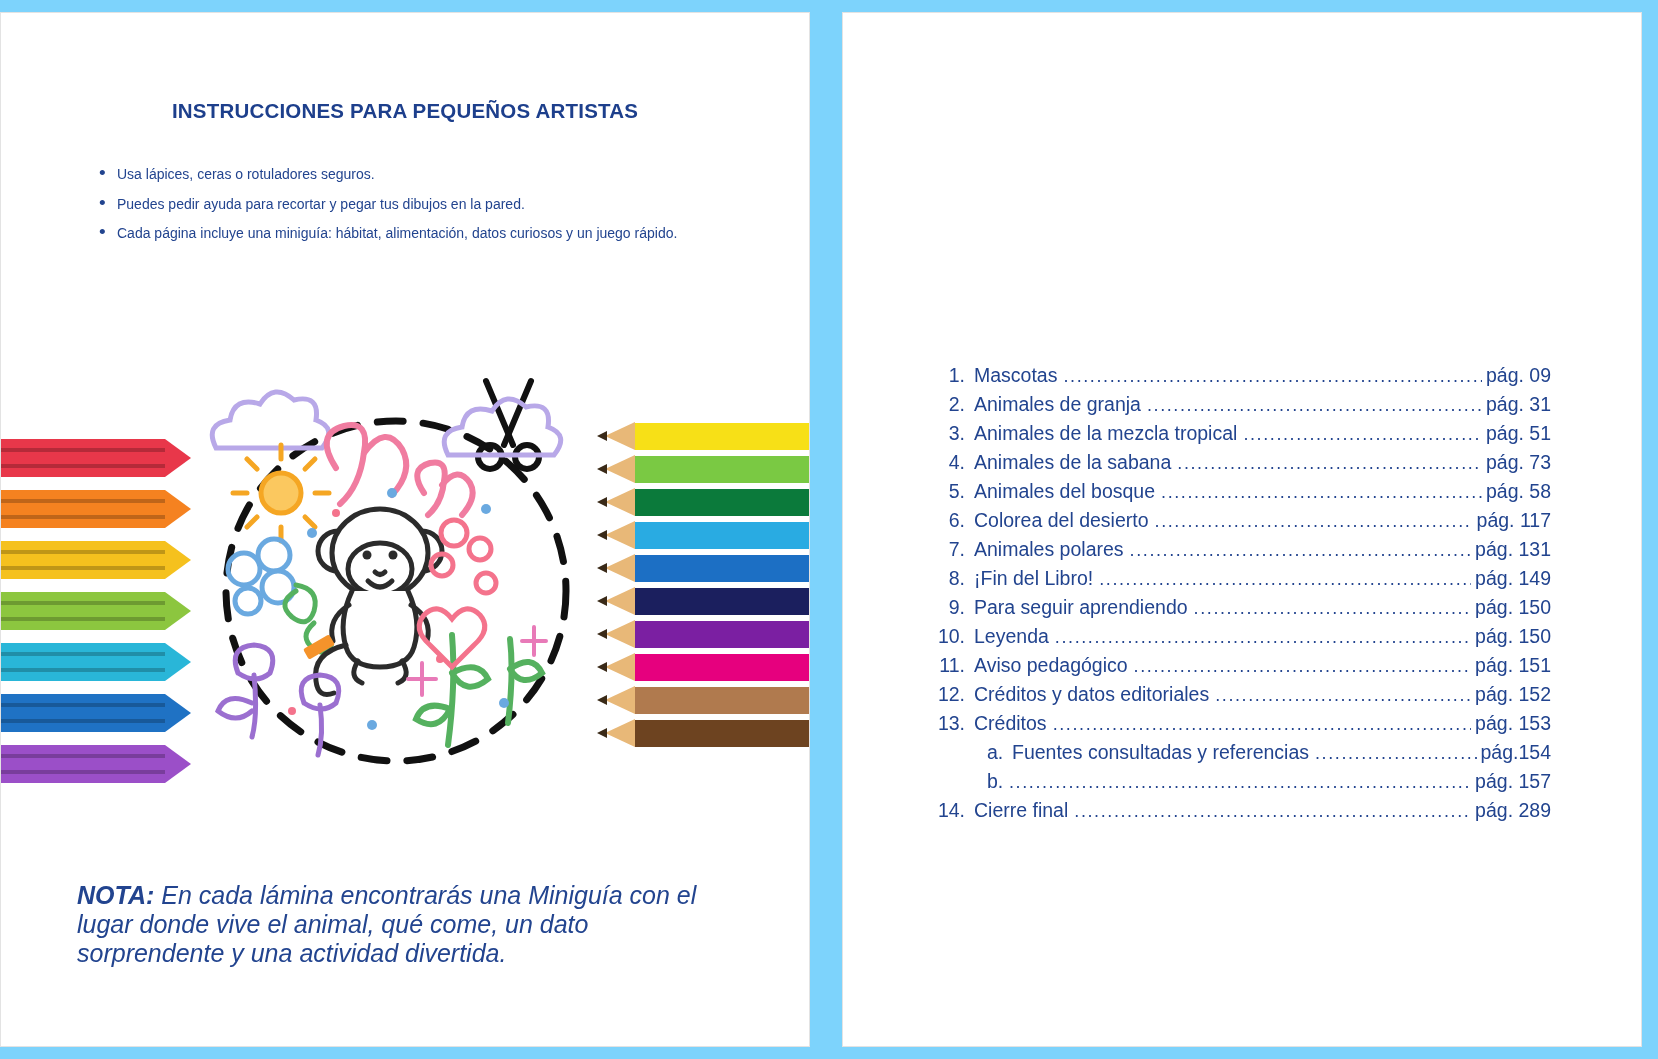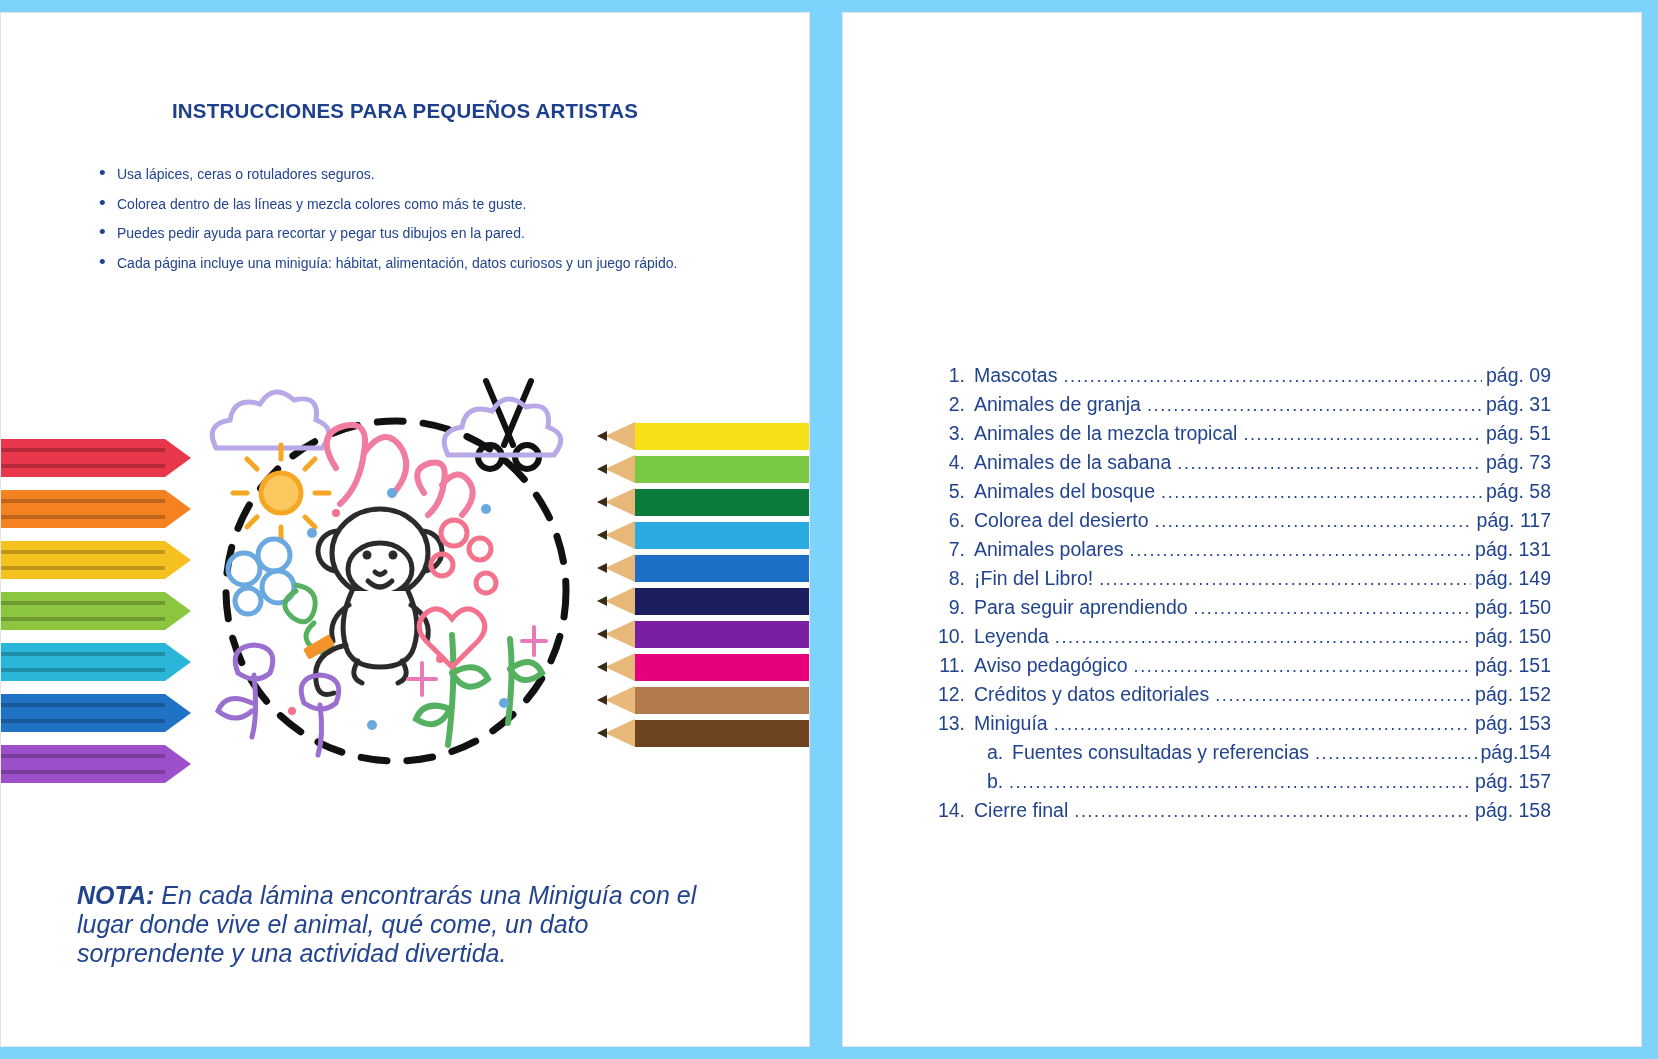--- a/index.html
+++ b/index.html
@@ -251,21 +251,20 @@
 <body>
 
 <div class="spread">
 
   <div class="page page-left">
 
     <div class="instr-title">INSTRUCCIONES PARA PEQUEÑOS ARTISTAS</div>
 
     <ul class="instr-list">
       <li>Usa lápices, ceras o rotuladores seguros.</li>
-      <li>Colorea dentro de las líneas y mezcla colores como más te guste.</li>
       <li>Puedes pedir ayuda para recortar y pegar tus dibujos en la pared.</li>
       <li>Cada página incluye una miniguía: hábitat, alimentación, datos curiosos y un juego rápido.</li>
     </ul>
 
     <div class="art-zone">
 
       <div class="crayons">
         <div class="crayon">
           <div class="body" style="background:#e8374a"></div>
           <div class="tip" style="border-left-color:#e8374a"></div>
@@ -546,37 +545,37 @@
         <span class="toc-page">pág. 151</span>
       </div>
       <div class="toc-row">
         <span class="toc-num">12.</span>
         <span class="toc-label">Créditos y datos editoriales</span>
         <span class="toc-dots">..........................................................................................</span>
         <span class="toc-page">pág. 152</span>
       </div>
       <div class="toc-row">
         <span class="toc-num">13.</span>
-        <span class="toc-label">Miniguía</span>
+        <span class="toc-label">Créditos</span>
         <span class="toc-dots">..........................................................................................</span>
         <span class="toc-page">pág. 153</span>
       </div>
       <div class="toc-row sub">
         <span class="toc-num">a.</span>
         <span class="toc-label">Fuentes consultadas y referencias</span>
         <span class="toc-dots">..........................................................................................</span>
         <span class="toc-page">pág.154</span>
       </div>
       <div class="toc-row sub">
         <span class="toc-num">b.</span>
         <span class="toc-dots">..........................................................................................</span>
         <span class="toc-page">pág. 157</span>
       </div>
       <div class="toc-row">
         <span class="toc-num">14.</span>
         <span class="toc-label">Cierre final</span>
         <span class="toc-dots">..........................................................................................</span>
-        <span class="toc-page">pág. 158</span>
+        <span class="toc-page">pág. 289</span>
       </div>
     </div>
   </div>
 
 </div>
 
 </body></html>

